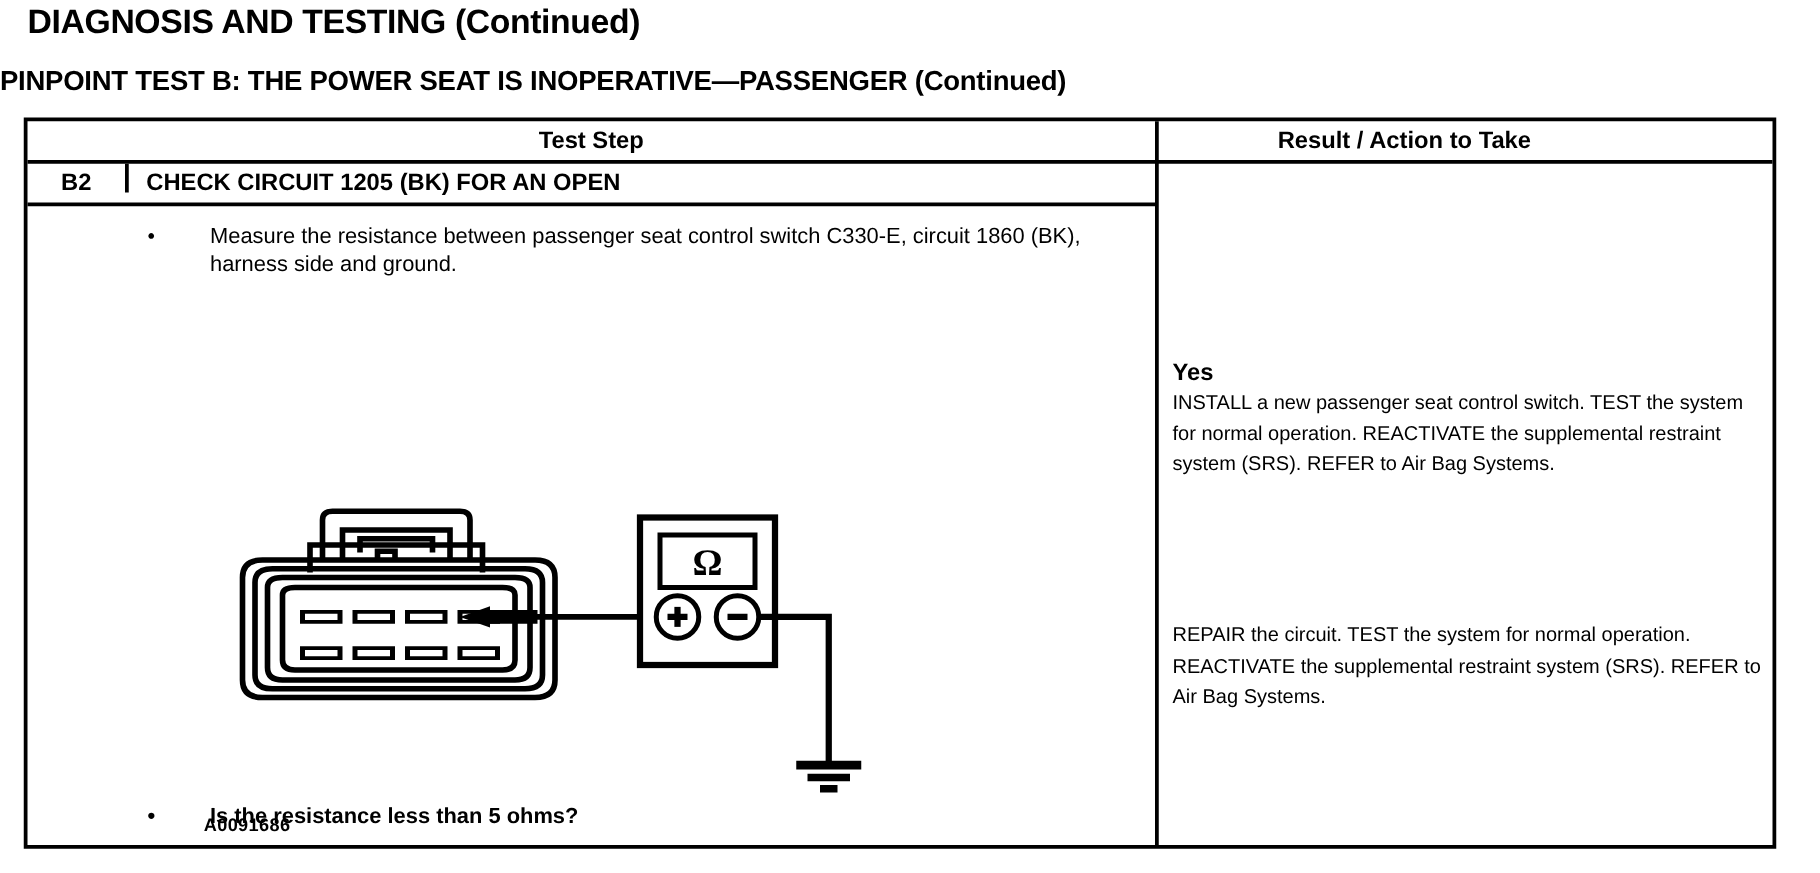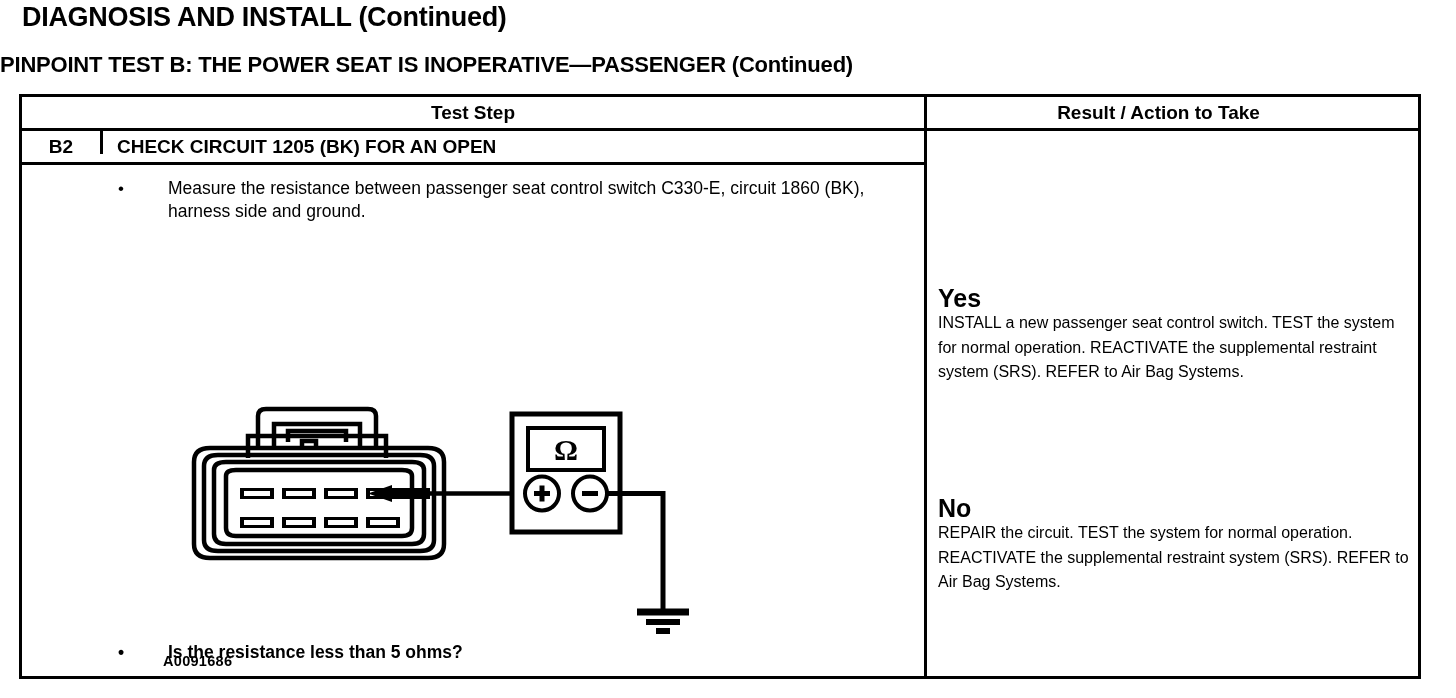--- a/index.html
+++ b/index.html
@@ -78,21 +78,21 @@
     position: absolute;
     top: 0;
     height: 31px;
     line-height: 31px;
     text-align: center;
     font-size: 19px;
     font-weight: bold;
     white-space: nowrap;
   }
   .th-test-step { left: 0; width: 902px; }
-  .th-result { left: 905px; width: 463px; }
+  .th-result { left: 870px; width: 463px; }
 
   
   .step-row {
     position: absolute;
     left: 0;
     top: 34px;
     width: 902px;
     height: 34px;
     border-bottom: 3px solid #000;
     box-sizing: border-box;
@@ -193,34 +193,34 @@
     position: absolute;
     left: 905px;
     top: 34px;
     width: 494px;
     height: 545px;
   }
   .result-group { position: absolute; left: 11px; width: 478px; }
   .result-group.yes { top: 156px; }
   .result-group.no  { top: 366px; }
   .result-label {
-    font-size: 25px;
+    font-size: 19px;
     font-weight: bold;
     line-height: 23px;
     margin-bottom: 1px;
   }
   .result-text {
     font-size: 16px;
     line-height: 24.5px;
   }
 </style>
 </head>
 <body>
 
-<div class="page-title">DIAGNOSIS AND INSTALL (Continued)</div>
+<div class="page-title">DIAGNOSIS AND TESTING (Continued)</div>
 
 <div class="pinpoint-title">PINPOINT TEST B: THE POWER SEAT IS INOPERATIVE—PASSENGER (Continued)</div>
 
 <div class="test-table">
   <div class="table-inner">
 
     <div class="col-divider"></div>
 
     <div class="header-row">
       <div class="th th-test-step">Test Step</div>
@@ -332,20 +332,19 @@
     </div>
 
     <div class="result-body">
 
       <div class="result-group yes">
         <div class="result-label">Yes</div>
         <div class="result-text">INSTALL a new passenger seat control switch. TEST the system for normal operation. REACTIVATE the supplemental restraint system (SRS). REFER to Air Bag Systems.</div>
       </div>
 
       <div class="result-group no">
-        <div class="result-label">No</div>
         <div class="result-text">REPAIR the circuit. TEST the system for normal operation. REACTIVATE the supplemental restraint system (SRS). REFER to Air Bag Systems.</div>
       </div>
 
     </div>
 
   </div>
 </div>
 
 </body></html>

